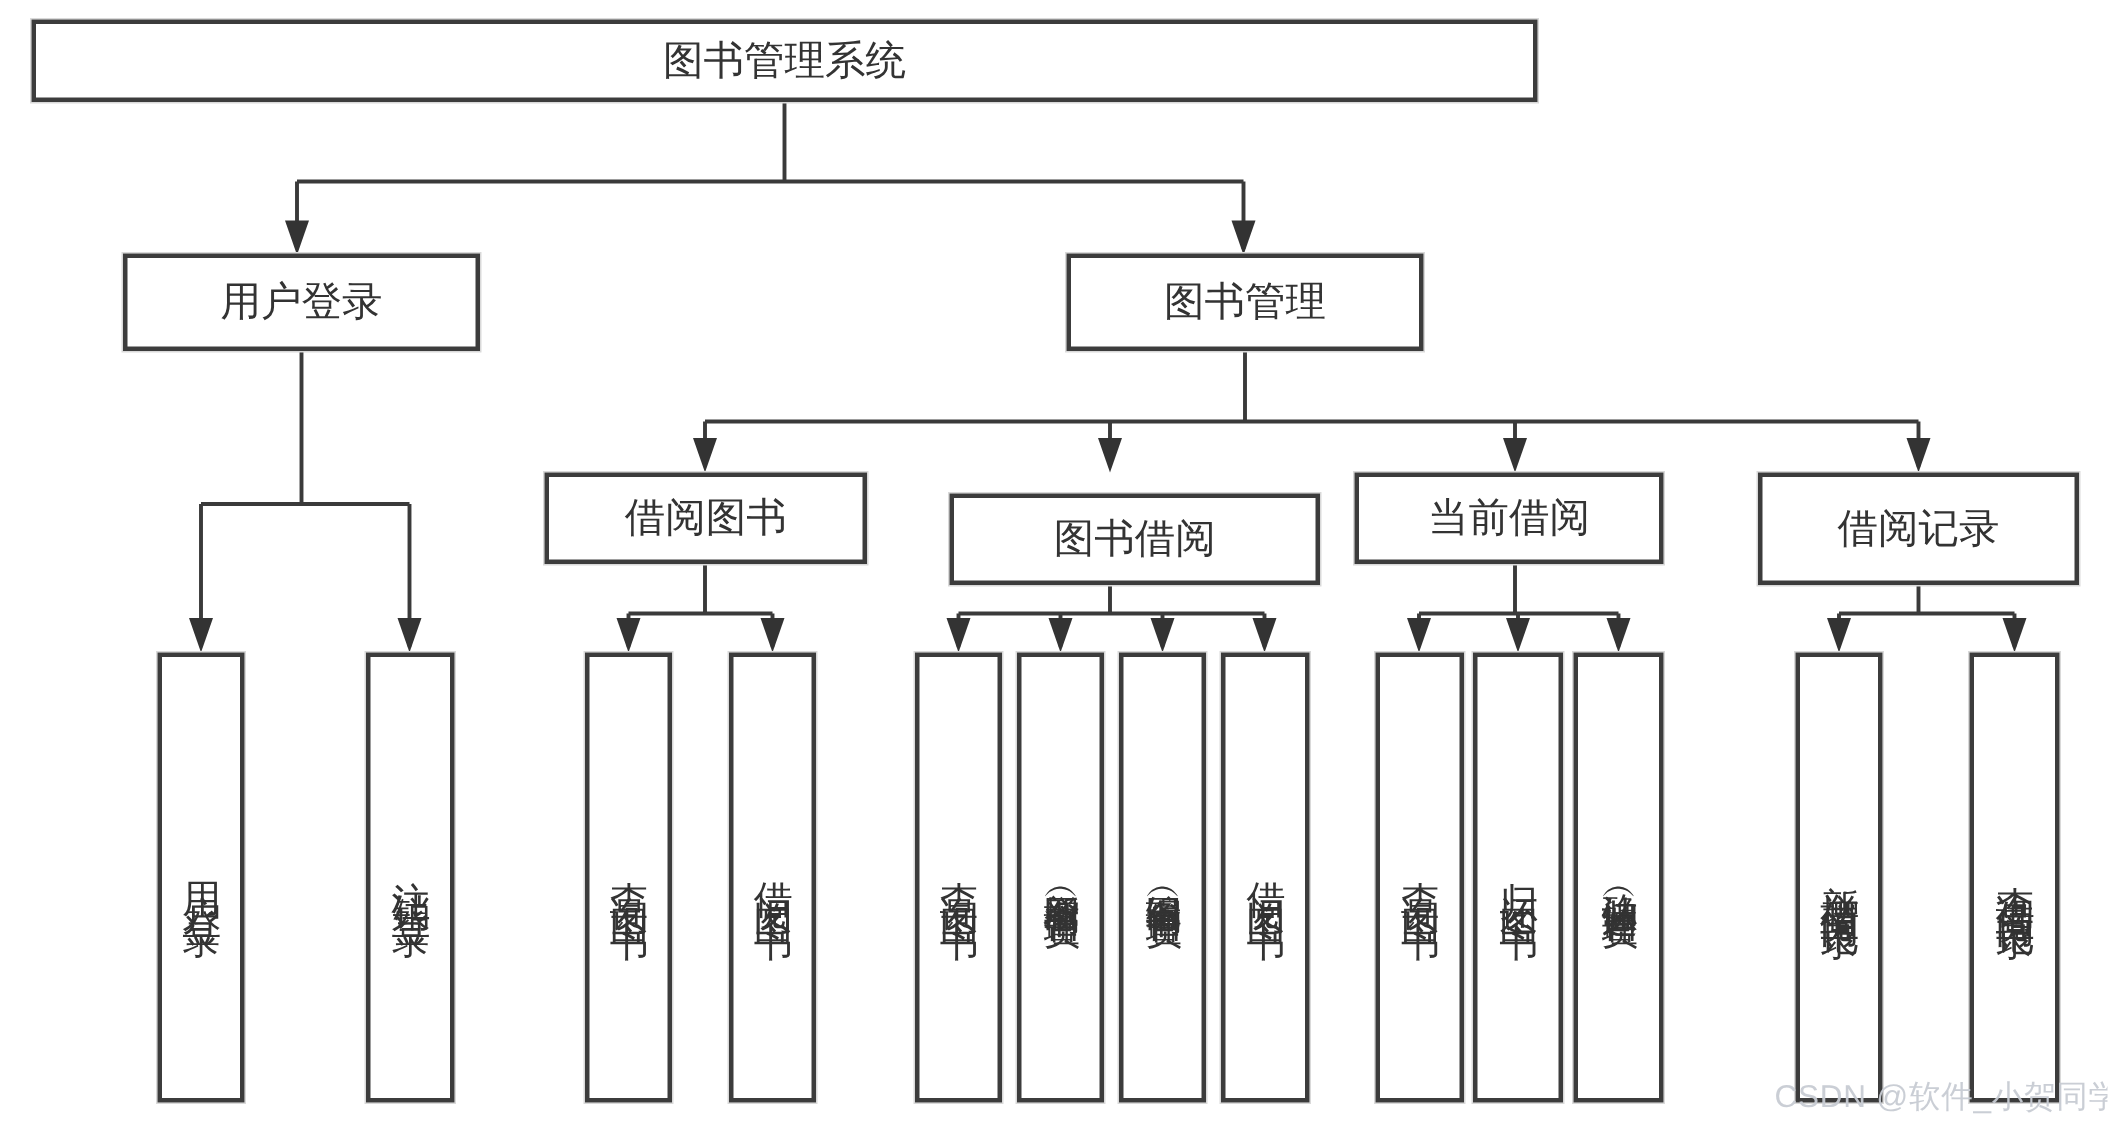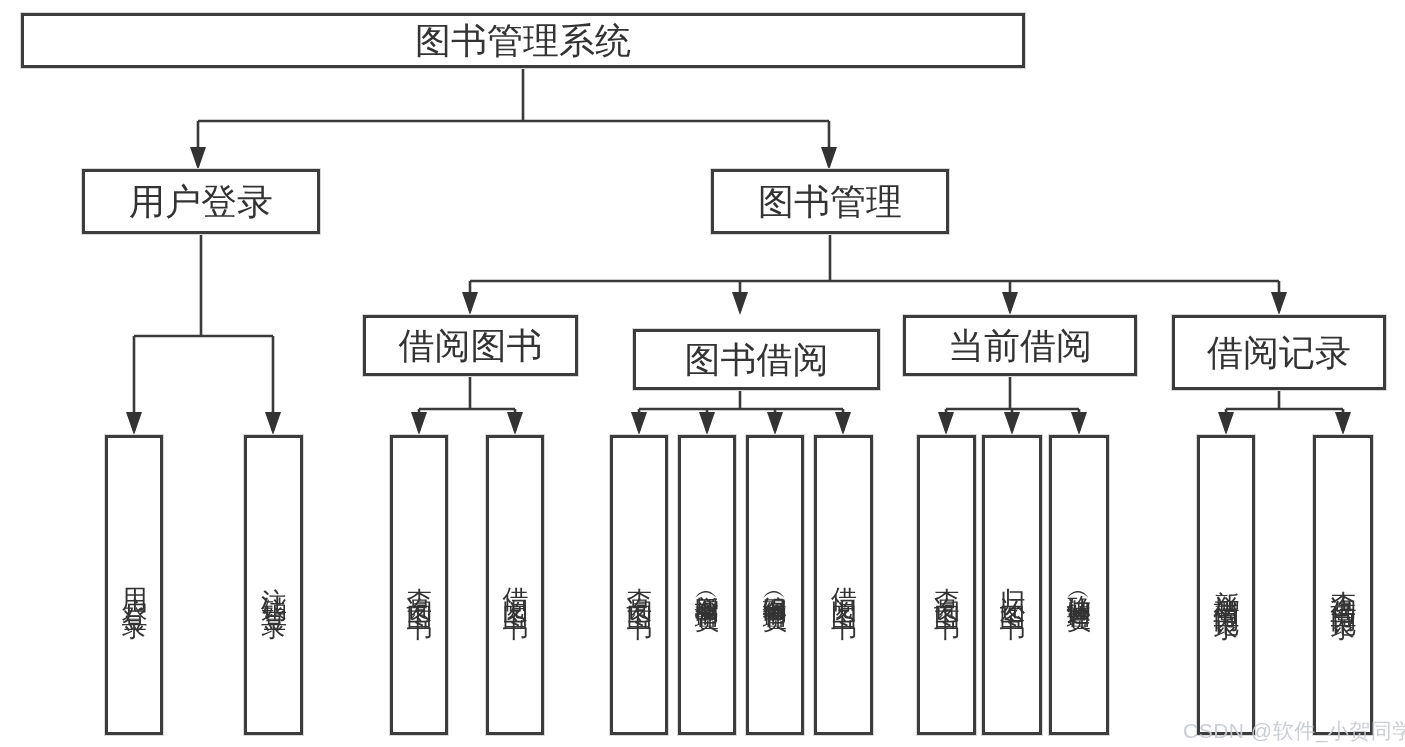--- a/index.html
+++ b/index.html
@@ -9,21 +9,21 @@
   }
   .stage{position:absolute;inset:0;}
   svg.connectors{position:absolute;left:0;top:0;z-index:1;}
   .box{
     position:absolute;z-index:2;background:#ffffff;
     border:3px solid #3c3c3c;box-sizing:border-box;
     display:flex;align-items:center;justify-content:center;
     box-shadow:0 0 0 1px #d9d9d9;
   }
   .box .lbl{
-    font-size:36px;line-height:1.15;color:#333333;white-space:nowrap;
+    font-size:27px;line-height:1.15;color:#333333;white-space:nowrap;
   }
   .box.leaf .lbl{
     writing-mode:vertical-rl;text-orientation:mixed;
     letter-spacing:9px;font-size:26px;
   }
   .watermark{
     position:absolute;z-index:5;left:1183px;top:717px;
     font-size:21px;color:rgba(199,203,211,0.95);
     letter-spacing:0.5px;white-space:nowrap;
   }
@@ -83,21 +83,21 @@
   <div class="box" style="left:711px;top:169px;width:238px;height:65px">
     <span class="lbl">图书管理</span>
   </div>
 
   <div class="box" style="left:363px;top:315px;width:215px;height:61px">
     <span class="lbl">借阅图书</span>
   </div>
   <div class="box" style="left:633px;top:329px;width:247px;height:61px">
     <span class="lbl">图书借阅</span>
   </div>
-  <div class="box" style="left:903px;top:315px;width:234px;height:61px">
+  <div class="box" style="left:903px;top:315px;width:206px;height:61px">
     <span class="lbl">当前借阅</span>
   </div>
   <div class="box" style="left:1172px;top:315px;width:214px;height:75px">
     <span class="lbl">借阅记录</span>
   </div>
 
   <div class="box leaf" style="left:105px;top:435px;width:58px;height:300px">
     <span class="lbl">用户登录</span>
   </div>
   <div class="box leaf" style="left:244px;top:435px;width:59px;height:300px">

